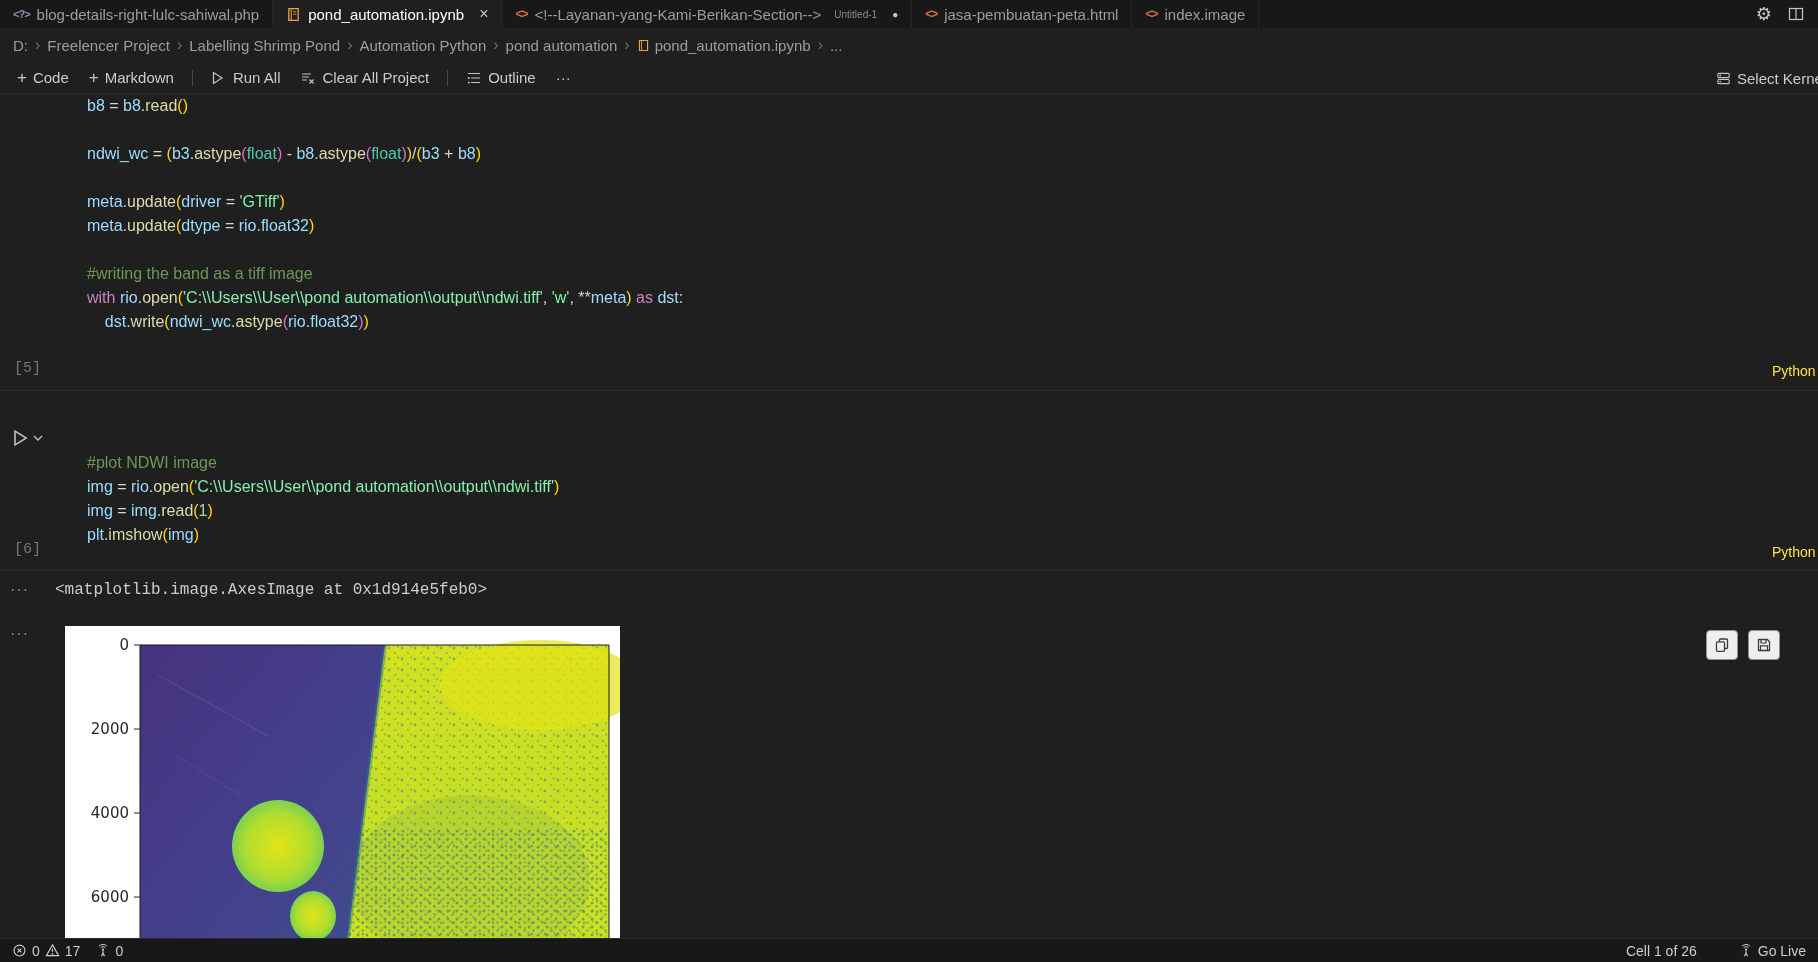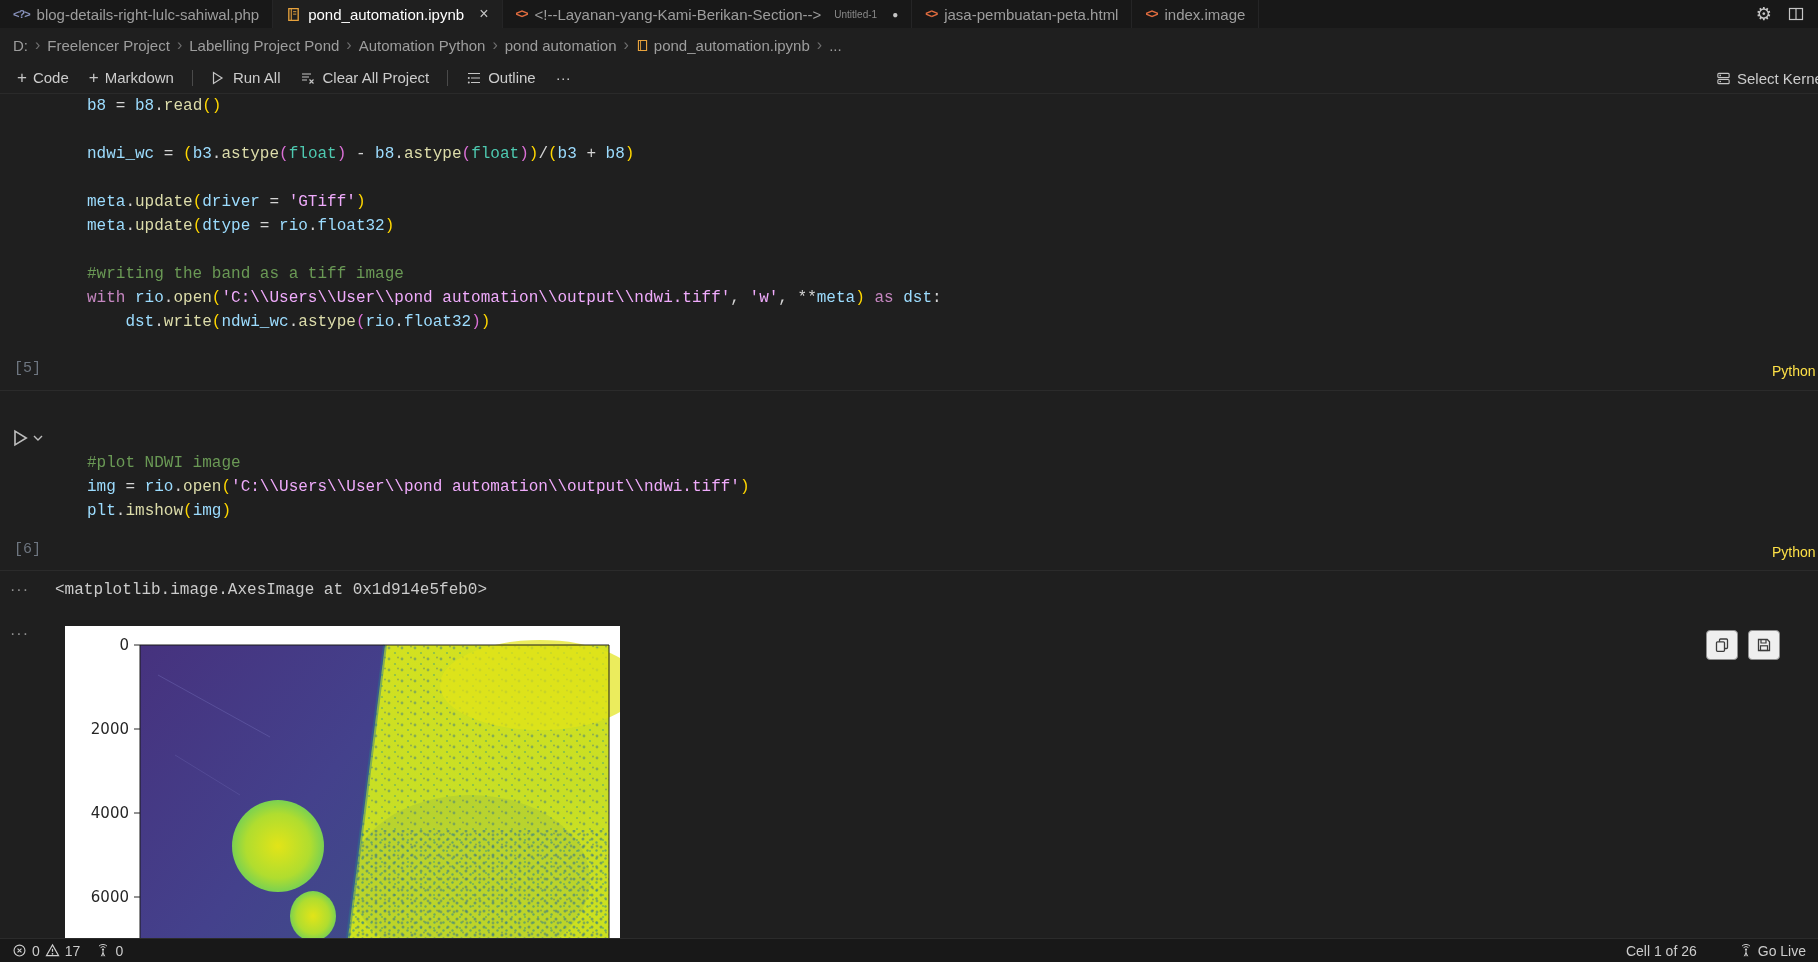--- a/index.html
+++ b/index.html
@@ -35,24 +35,24 @@
   .nb-toolbar { position:absolute; top:62px; left:0; right:0; height:32px; display:flex; align-items:center;
                 padding-left:8px; gap:2px; font-size:15px; color:#cccccc; border-bottom:1px solid #2a2a2a; background:#1f1f1f; }
   .tb-btn { display:flex; align-items:center; gap:6px; padding:3px 9px; border-radius:5px; cursor:pointer; white-space:nowrap; }
   .tb-plus { font-size:17px; color:#c5c5c5; line-height:1; }
   .tb-sep { width:1px; height:16px; background:#4a4a4a; margin:0 7px; }
   .tb-kernel { position:absolute; left:1716px; top:62px; height:32px; display:flex; align-items:center; gap:6px;
                font-size:15px; color:#cccccc; white-space:nowrap; }
 
   
   .editor { position:absolute; top:94px; left:0; right:0; height:844px; overflow:hidden; background:#1f1f1f; }
-  .code-block { position:absolute; left:87px; font-family:Liberation Mono, monospace; font-size:16px; }
+  .code-block { position:absolute; left:87px; font-family:Liberation Sans, sans-serif; font-size:16px; }
   .code-line { height:24px; line-height:24px; white-space:pre; }
   .tk-v { color:#9cdcfe; } .tk-o { color:#d4d4d4; } .tk-f { color:#dcdcaa; } .tk-k { color:#c586c0; }
-  .tk-t { color:#4ec9b0; } .tk-s { color:#f0abfc; } .tk-c { color:#6a9955; } .tk-n { color:#b5cea8; }
+  .tk-t { color:#4ec9b0; } .tk-s { color:#86efac; } .tk-c { color:#6a9955; } .tk-n { color:#b5cea8; }
   .tk-p1 { color:#ffd700; } .tk-p2 { color:#da70d6; }
 
   .exec-count { position:absolute; left:14px; font-family:"Liberation Mono", monospace; font-size:15px; color:#6e7681; }
   .lang-label { position:absolute; left:1772px; font-size:14px; color:#fde047; white-space:nowrap; cursor:pointer; }
   .cell-divider { position:absolute; left:0; right:0; height:1px; background:#2b2b2b; }
 
   .run-btn { position:absolute; left:10px; top:334px; display:flex; align-items:flex-start; gap:3px; cursor:pointer; }
 
   .out-toggle { position:absolute; left:10px; font-size:16px; color:#8f8f8f; letter-spacing:1px; cursor:pointer; line-height:24px; }
   .out-text { position:absolute; left:55px; font-family:"Liberation Mono", monospace; font-size:16px; color:#cccccc; line-height:24px; }
@@ -112,21 +112,21 @@
           </svg>
       </span>
     </div>
   </div>
 
   <div class="breadcrumb">
     <span class="bc-item">D:</span>
     <span class="bc-sep">›</span>
     <span class="bc-item">Freelencer Project</span>
     <span class="bc-sep">›</span>
-    <span class="bc-item">Labelling Project Pond</span>
+    <span class="bc-item">Labelling Shrimp Pond</span>
     <span class="bc-sep">›</span>
     <span class="bc-item">Automation Python</span>
     <span class="bc-sep">›</span>
     <span class="bc-item">pond automation</span>
     <span class="bc-sep">›</span>
     <span class="bc-item bc-file">
       <span>
         <svg width="13" height="13" viewBox="0 0 16 16">
             <path d="M3 1.8h10v12.4H3z" fill="none" stroke="#e8a33d" stroke-width="1.4"></path>
             <path d="M5.6 1.8v12.4" stroke="#e8a33d" stroke-width="1.1"></path>
@@ -218,20 +218,21 @@
       </span>
       <span style="margin-top:6px;">
         <svg width="10" height="8" viewBox="0 0 10 8">
             <path d="M1 2l4 4 4-4" fill="none" stroke="#bdbdbd" stroke-width="1.4"></path>
           </svg>
       </span>
     </div>
     <div class="code-block" style="top:357px;">
         <div class="code-line"><span class="tk-c">#plot NDWI image</span></div>
         <div class="code-line"><span class="tk-v">img</span><span class="tk-o"> = </span><span class="tk-v">rio</span><span class="tk-o">.</span><span class="tk-f">open</span><span class="tk-p1">(</span><span class="tk-s">'C:\\Users\\User\\pond automation\\output\\ndwi.tiff'</span><span class="tk-p1">)</span></div>
+        <div class="code-line"><span class="tk-v">img</span><span class="tk-o"> = </span><span class="tk-v">img</span><span class="tk-o">.</span><span class="tk-f">read</span><span class="tk-p1">(</span><span class="tk-n">1</span><span class="tk-p1">)</span></div>
         <div class="code-line"><span class="tk-v">plt</span><span class="tk-o">.</span><span class="tk-f">imshow</span><span class="tk-p1">(</span><span class="tk-v">img</span><span class="tk-p1">)</span></div>
       </div>
     <div class="exec-count" style="top:447px;">[6]</div>
     <div class="lang-label" style="top:450px;">Python</div>
     <div class="cell-divider" style="top:476px;"></div>
 
     <div class="out-toggle" style="top:484px;">···</div>
     <div class="out-text" style="top:484px;">&lt;matplotlib.image.AxesImage at 0x1d914e5feb0&gt;</div>
 
     <div class="out-toggle" style="top:528px;">···</div>

